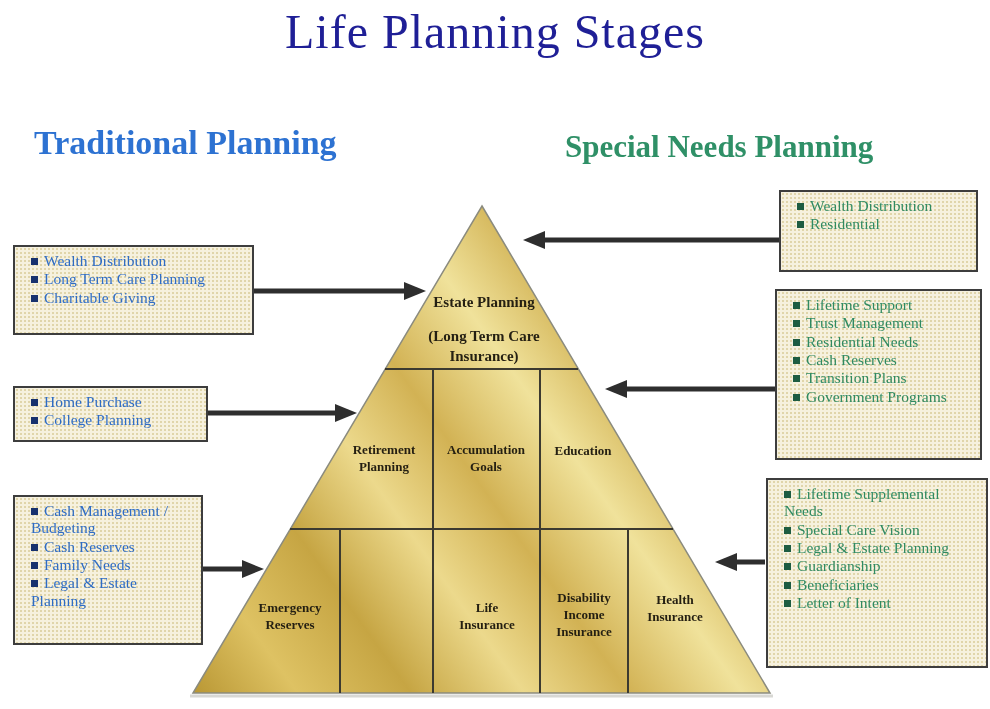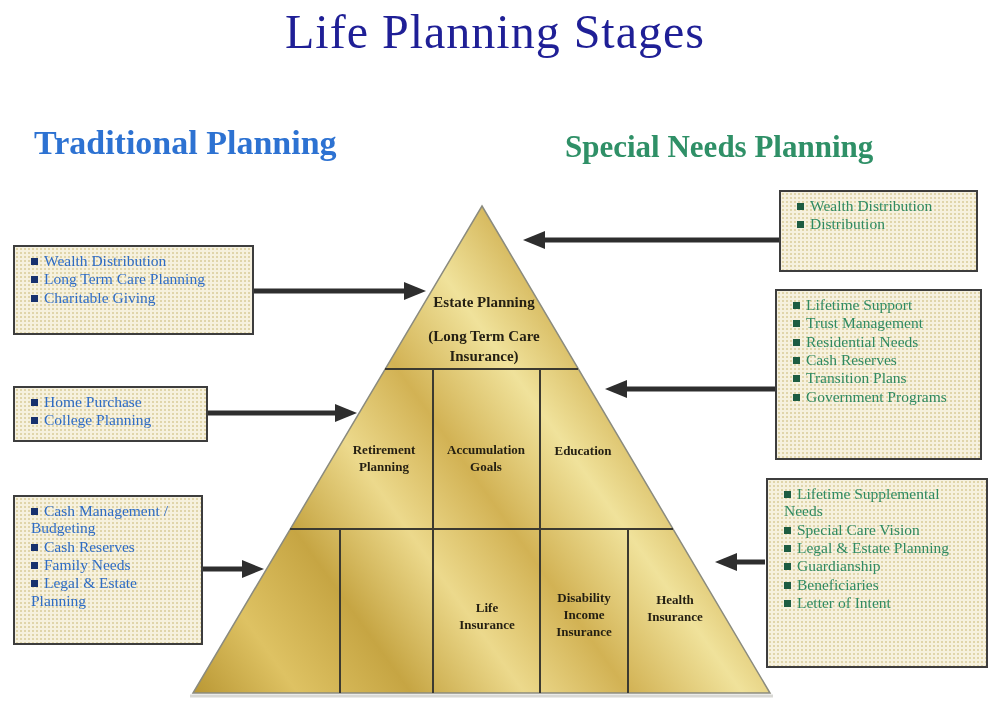--- a/index.html
+++ b/index.html
@@ -118,20 +118,21 @@
     </g>
   </svg>
 
   <div class="pyr-label t1" style="left:484px;top:303px;">Estate Planning</div>
   <div class="pyr-label t1sub" style="left:484px;top:346px;">(Long Term Care Insurance)</div>
 
   <div class="pyr-label" style="left:384px;top:459px;width:92px;">Retirement Planning</div>
   <div class="pyr-label" style="left:486px;top:459px;width:110px;">Accumulation Goals</div>
   <div class="pyr-label nowrap" style="left:583px;top:451px;">Education</div>
 
+  <div class="pyr-label" style="left:290px;top:617px;width:92px;">Emergency Reserves</div>
   <div class="pyr-label" style="left:487px;top:617px;width:80px;">Life Insurance</div>
   <div class="pyr-label" style="left:584px;top:615px;width:82px;">Disability Income Insurance</div>
   <div class="pyr-label" style="left:675px;top:609px;width:80px;">Health Insurance</div>
 
   <div class="note-box blue-box" id="box-tl">
     <div class="item"><span class="bullet"></span><span>Wealth Distribution</span></div>
     <div class="item"><span class="bullet"></span><span>Long Term Care Planning</span></div>
     <div class="item"><span class="bullet"></span><span>Charitable Giving</span></div>
   </div>
 
@@ -142,21 +143,21 @@
 
   <div class="note-box blue-box" id="box-bl">
     <div class="item"><span class="bullet"></span><span>Cash Management / Budgeting</span></div>
     <div class="item"><span class="bullet"></span><span>Cash Reserves</span></div>
     <div class="item"><span class="bullet"></span><span>Family Needs</span></div>
     <div class="item"><span class="bullet"></span><span>Legal &amp; Estate Planning</span></div>
   </div>
 
   <div class="note-box green-box" id="box-tr">
     <div class="item"><span class="bullet"></span><span>Wealth Distribution</span></div>
-    <div class="item"><span class="bullet"></span><span>Distribution</span></div>
+    <div class="item"><span class="bullet"></span><span>Residential</span></div>
   </div>
 
   <div class="note-box green-box" id="box-mr">
     <div class="item"><span class="bullet"></span><span>Lifetime Support</span></div>
     <div class="item"><span class="bullet"></span><span>Trust Management</span></div>
     <div class="item"><span class="bullet"></span><span>Residential Needs</span></div>
     <div class="item"><span class="bullet"></span><span>Cash Reserves</span></div>
     <div class="item"><span class="bullet"></span><span>Transition Plans</span></div>
     <div class="item"><span class="bullet"></span><span>Government Programs</span></div>
   </div>

